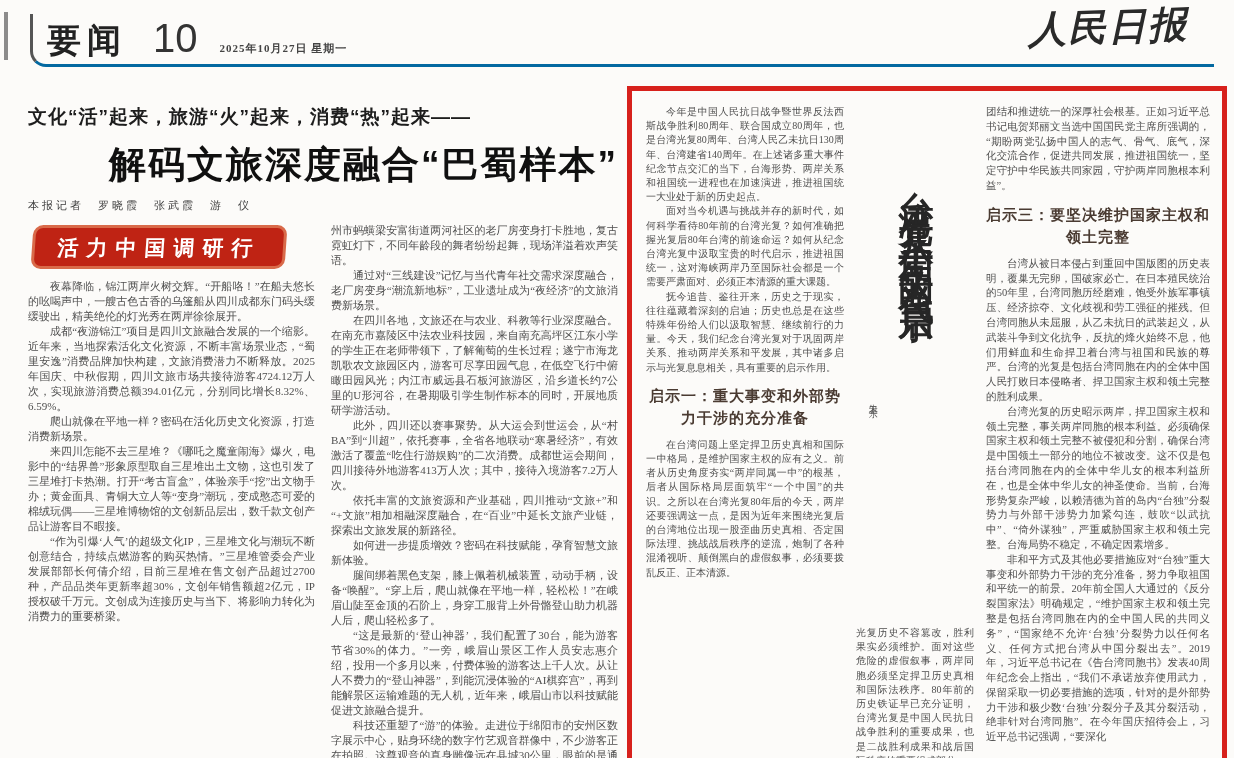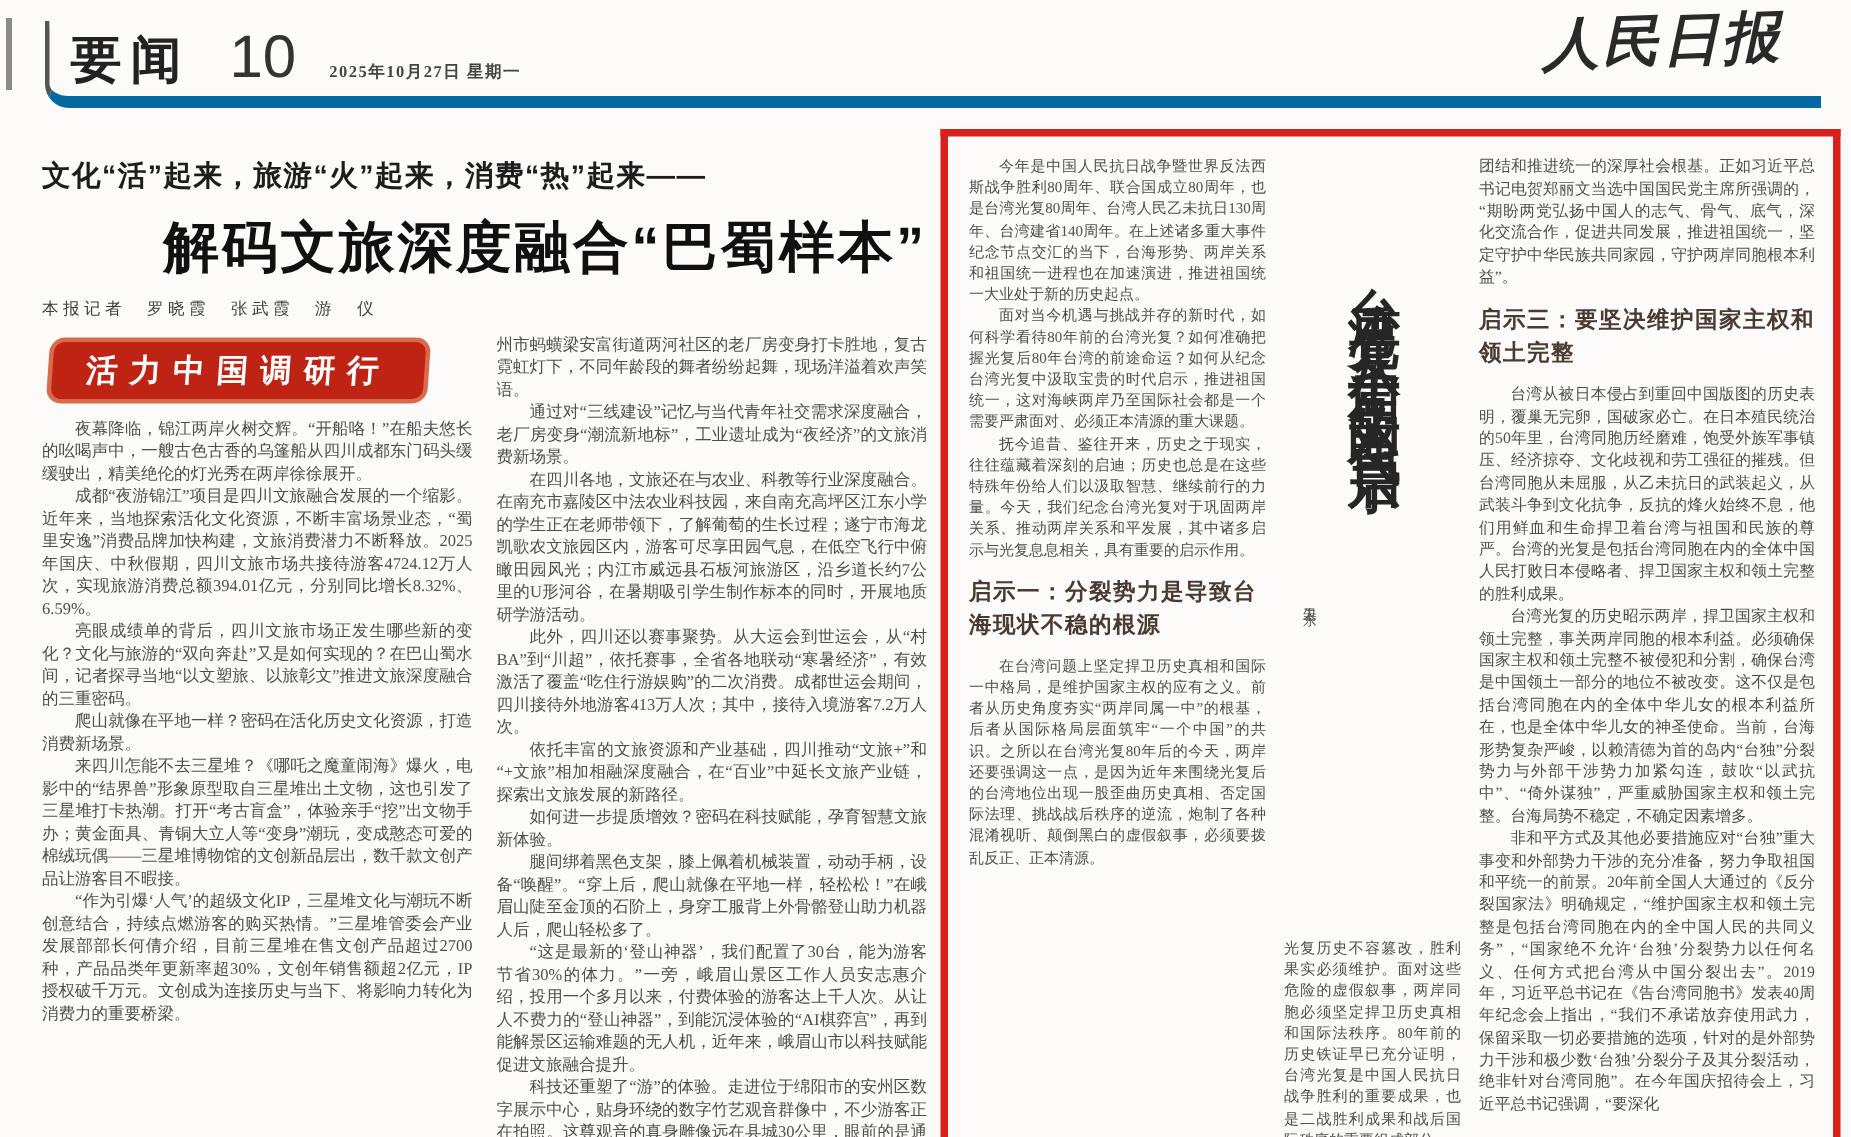--- a/index.html
+++ b/index.html
@@ -2,21 +2,21 @@
 <html lang="zh"><head>
 <meta charset="utf-8">
 <style>
   html,body{margin:0;padding:0;width:1234px;height:758px;overflow:hidden;}
   body{background:#f4f2ef;font-family:"Liberation Serif",serif;color:#4c4c4c;position:relative;}
   .page{position:absolute;inset:0;background:#fcfbf9;}
   .scan-mark{position:absolute;left:4px;top:12px;width:4px;height:48px;background:#6f6f6f;opacity:.8;}
 
   
   .hdr{position:absolute;left:30px;top:14px;right:20px;height:50px;
-       border-left:3px solid #555;border-bottom:8px solid #0369a1;border-bottom-left-radius:16px;}
+       border-left:3px solid #555;border-bottom:3px solid #0369a1;border-bottom-left-radius:16px;}
   .hdr-inner{position:absolute;left:14px;top:2px;white-space:nowrap;}
   .sec{font-size:34px;font-weight:900;color:#222;letter-spacing:6px;font-family:"Liberation Sans",sans-serif;}
   .pnum{font-size:40px;font-weight:400;color:#333;margin-left:22px;font-family:"Liberation Sans",sans-serif;}
   .date{font-size:11px;font-weight:700;color:#444;margin-left:18px;letter-spacing:1px;}
   .masthead{position:absolute;right:26px;top:-12px;font-size:38px;font-weight:900;font-style:italic;
             color:#2a2a2a;letter-spacing:2px;transform:rotate(-2deg);font-family:"Liberation Serif",serif;}
 
   
   .main-article{position:absolute;left:28px;top:104px;width:590px;bottom:0;overflow:hidden;}
   .kicker{font-size:19px;font-weight:800;color:#1d1d1d;letter-spacing:1px;font-family:"Liberation Sans",sans-serif;}
@@ -34,22 +34,22 @@
 
   
   .redbox{position:absolute;left:627px;top:86px;width:600px;bottom:-10px;background:#fcfbf9;
           border:5px solid #d7211c;border-bottom:none;box-sizing:border-box;
           padding:14px 12px 0 14px;overflow:hidden;}
   .rb-cols{display:flex;gap:12px;height:100%;}
   .rb-col{font-size:10px;line-height:14.2px;text-align:justify;color:#4e4e4e;}
   .rb-col1{width:198px;}
   .rb-col2{width:118px;position:relative;display:flex;flex-direction:column;align-items:center;}
   .rb-col3{flex:1;font-size:10.5px;line-height:14.8px;}
-  .subhead{font-size:15px;font-weight:800;color:#4a3b32;text-align:left;line-height:1.5;
-           margin:10px 0 8px;font-family:Liberation Mono, monospace;letter-spacing:1px;}
+  .subhead{font-size:15px;font-weight:800;color:#4a3b32;text-align:center;line-height:1.5;
+           margin:10px 0 8px;font-family:Liberation Serif, serif;letter-spacing:1px;}
   .vtitle{writing-mode:vertical-rl;font-size:35px;font-weight:900;color:#262626;
           letter-spacing:10px;height:548px;margin-top:58px;font-family:"Liberation Serif",serif;}
   .vauthor{position:absolute;left:10px;top:292px;writing-mode:vertical-rl;font-size:9px;color:#555;letter-spacing:2px;}
   .rb-col2 .overflow{margin-top:6px;width:100%;}
 </style>
 </head>
 <body>
 
 <div class="page">
   <div class="scan-mark"></div>
@@ -66,21 +66,20 @@
   <section class="main-article">
     <div class="kicker">文化“活”起来，旅游“火”起来，消费“热”起来——</div>
     <h1 class="headline">解码文旅深度融合“巴蜀样本”</h1>
     <div class="byline">本报记者　罗晓霞　张武霞　游　仪</div>
     <div class="cols">
       <div class="col">
         <div class="badge">活力中国调研行</div>
         <div>
             <p class="para">夜幕降临，锦江两岸火树交辉。“开船咯！”在船夫悠长的吆喝声中，一艘古色古香的乌篷船从四川成都东门码头缓缓驶出，精美绝伦的灯光秀在两岸徐徐展开。</p>
             <p class="para">成都“夜游锦江”项目是四川文旅融合发展的一个缩影。近年来，当地探索活化文化资源，不断丰富场景业态，“蜀里安逸”消费品牌加快构建，文旅消费潜力不断释放。2025年国庆、中秋假期，四川文旅市场共接待游客4724.12万人次，实现旅游消费总额394.01亿元，分别同比增长8.32%、6.59%。</p>
-            <p class="para">亮眼成绩单的背后，四川文旅市场正发生哪些新的变化？文化与旅游的“双向奔赴”又是如何实现的？在巴山蜀水间，记者探寻当地“以文塑旅、以旅彰文”推进文旅深度融合的三重密码。</p>
             <p class="para">爬山就像在平地一样？密码在活化历史文化资源，打造消费新场景。</p>
             <p class="para">来四川怎能不去三星堆？《哪吒之魔童闹海》爆火，电影中的“结界兽”形象原型取自三星堆出土文物，这也引发了三星堆打卡热潮。打开“考古盲盒”，体验亲手“挖”出文物手办；黄金面具、青铜大立人等“变身”潮玩，变成憨态可爱的棉绒玩偶——三星堆博物馆的文创新品层出，数千款文创产品让游客目不暇接。</p>
             <p class="para">“作为引爆‘人气’的超级文化IP，三星堆文化与潮玩不断创意结合，持续点燃游客的购买热情。”三星堆管委会产业发展部部长何倩介绍，目前三星堆在售文创产品超过2700种，产品品类年更新率超30%，文创年销售额超2亿元，IP授权破千万元。文创成为连接历史与当下、将影响力转化为消费力的重要桥梁。</p>
           </div>
       </div>
       <div class="col">
         <p class="para lead">州市蚂蟥梁安富街道两河社区的老厂房变身打卡胜地，复古霓虹灯下，不同年龄段的舞者纷纷起舞，现场洋溢着欢声笑语。</p>
         <div>
             <p class="para">通过对“三线建设”记忆与当代青年社交需求深度融合，老厂房变身“潮流新地标”，工业遗址成为“夜经济”的文旅消费新场景。</p>
             <p class="para">在四川各地，文旅还在与农业、科教等行业深度融合。在南充市嘉陵区中法农业科技园，来自南充高坪区江东小学的学生正在老师带领下，了解葡萄的生长过程；遂宁市海龙凯歌农文旅园区内，游客可尽享田园气息，在低空飞行中俯瞰田园风光；内江市威远县石板河旅游区，沿乡道长约7公里的U形河谷，在暑期吸引学生制作标本的同时，开展地质研学游活动。</p>
@@ -96,21 +95,21 @@
   </section>
 
   <aside class="redbox">
     <div class="rb-cols">
       <div class="rb-col rb-col1">
         <div>
             <p class="para">今年是中国人民抗日战争暨世界反法西斯战争胜利80周年、联合国成立80周年，也是台湾光复80周年、台湾人民乙未抗日130周年、台湾建省140周年。在上述诸多重大事件纪念节点交汇的当下，台海形势、两岸关系和祖国统一进程也在加速演进，推进祖国统一大业处于新的历史起点。</p>
             <p class="para">面对当今机遇与挑战并存的新时代，如何科学看待80年前的台湾光复？如何准确把握光复后80年台湾的前途命运？如何从纪念台湾光复中汲取宝贵的时代启示，推进祖国统一，这对海峡两岸乃至国际社会都是一个需要严肃面对、必须正本清源的重大课题。</p>
             <p class="para">抚今追昔、鉴往开来，历史之于现实，往往蕴藏着深刻的启迪；历史也总是在这些特殊年份给人们以汲取智慧、继续前行的力量。今天，我们纪念台湾光复对于巩固两岸关系、推动两岸关系和平发展，其中诸多启示与光复息息相关，具有重要的启示作用。</p>
           </div>
-        <h3 class="subhead">启示一：分裂势力是导致台海现状不稳的根源</h3>
+        <h3 class="subhead">启示一：重大事变和外部势力干涉的充分准备</h3>
         <div>
             <p class="para">在台湾问题上坚定捍卫历史真相和国际一中格局，是维护国家主权的应有之义。前者从历史角度夯实“两岸同属一中”的根基，后者从国际格局层面筑牢“一个中国”的共识。之所以在台湾光复80年后的今天，两岸还要强调这一点，是因为近年来围绕光复后的台湾地位出现一股歪曲历史真相、否定国际法理、挑战战后秩序的逆流，炮制了各种混淆视听、颠倒黑白的虚假叙事，必须要拨乱反正、正本清源。</p>
           </div>
       </div>
       <div class="rb-col rb-col2">
         <div class="vtitle">台湾光复八十周年的当代启示</div>
         <div class="vauthor">朱卫东</div>
         <p class="para lead overflow">光复历史不容篡改，胜利果实必须维护。面对这些危险的虚假叙事，两岸同胞必须坚定捍卫历史真相和国际法秩序。80年前的历史铁证早已充分证明，台湾光复是中国人民抗日战争胜利的重要成果，也是二战胜利成果和战后国际秩序的重要组成部分。</p>
       </div>
       <div class="rb-col rb-col3">

